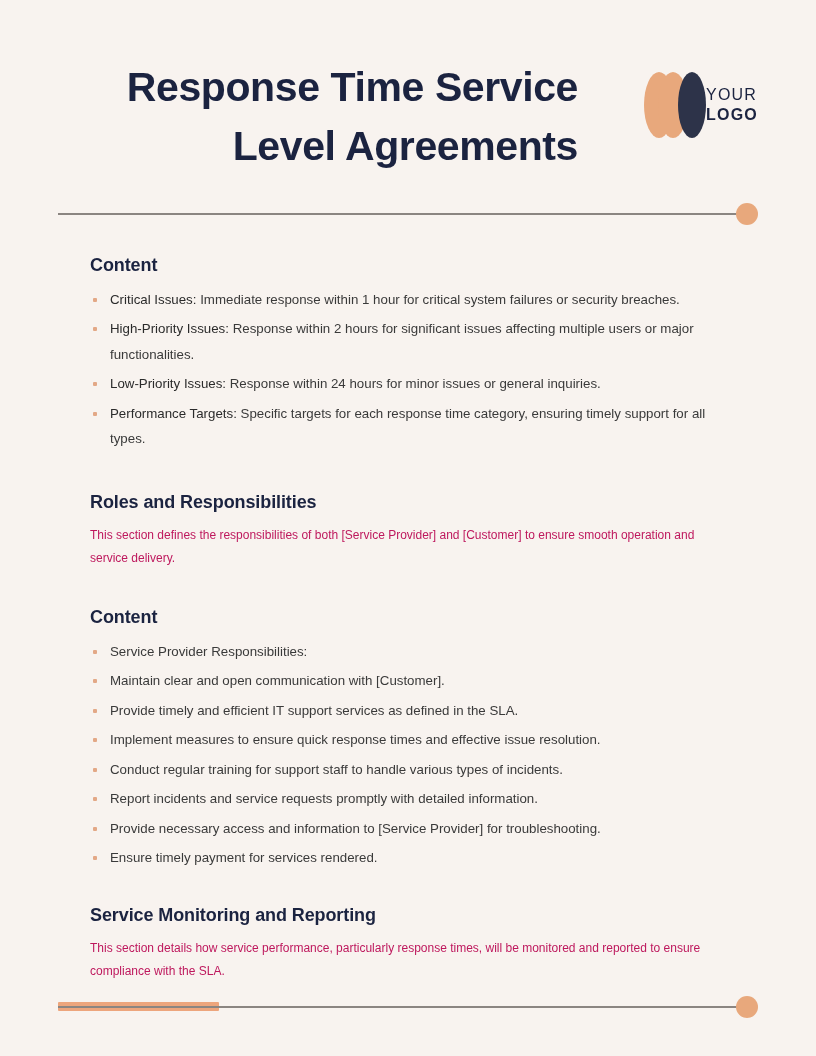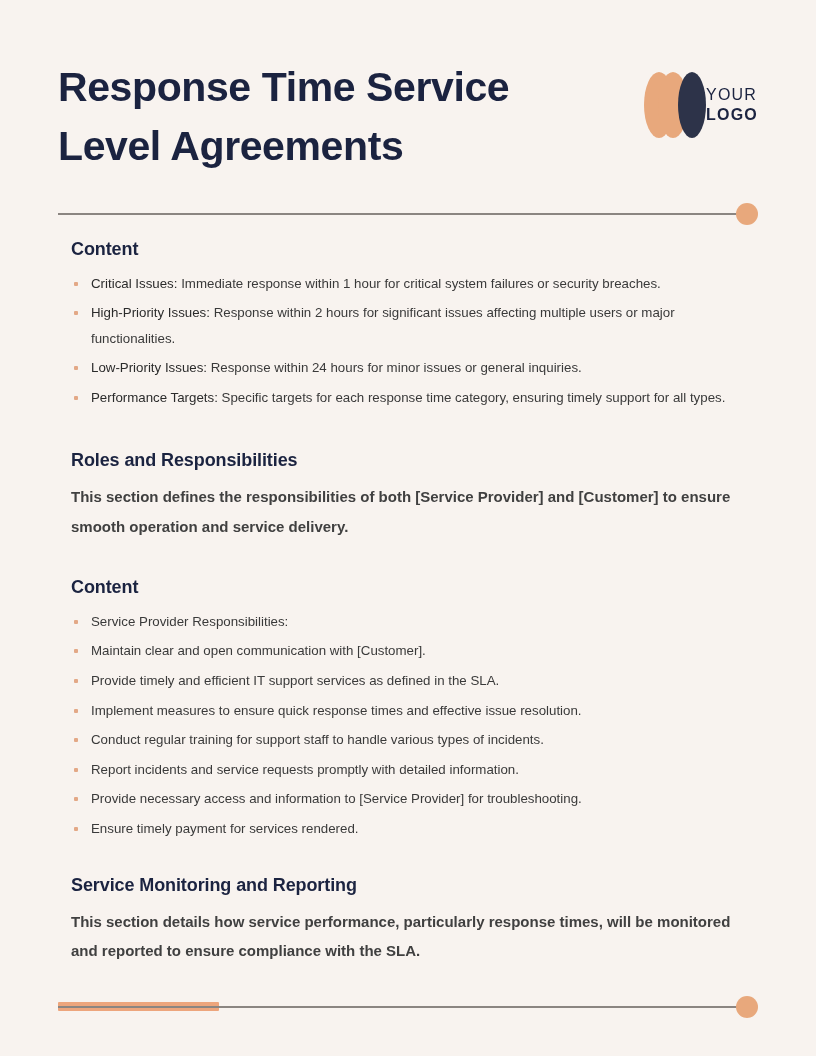--- a/index.html
+++ b/index.html
@@ -33,20 +33,21 @@
     padding: 58px 58px 0 58px;
   }
 
   .doc-title {
     font-size: 41px;
     line-height: 1.45;
     font-weight: bold;
     color: #1b2340;
     letter-spacing: -0.4px;
     max-width: 520px;
+    text-align: right;
   }
 
   .logo-block {
     display: flex;
     align-items: center;
     gap: 0;
     margin-top: 14px;
   }
 
   .logo-mark {
@@ -111,40 +112,39 @@
     position: absolute;
     left: 58px;
     right: 58px;
     bottom: 38px;
     height: 22px;
     margin: 0;
   }
 
   
   .content-area {
-    padding: 0 71px;
-    margin-top: 14px;
+    padding: 0 90px;
+    margin-top: 30px;
   }
 
   .section { margin-bottom: 0; }
 
   .section-heading {
     font-size: 18px;
     font-weight: bold;
     color: #1b2340;
     margin-bottom: 11px;
     letter-spacing: -0.1px;
   }
 
   .section-para {
-    font-size: 15px;
+    font-size: 12px;
     line-height: 1.95;
-    color: #404040;
+    color: #be185d;
     max-width: 672px;
-    font-weight: bold;
   }
 
   ul.bullets {
     list-style: none;
     margin: 0;
     padding: 0;
   }
 
   ul.bullets li {
     position: relative;

